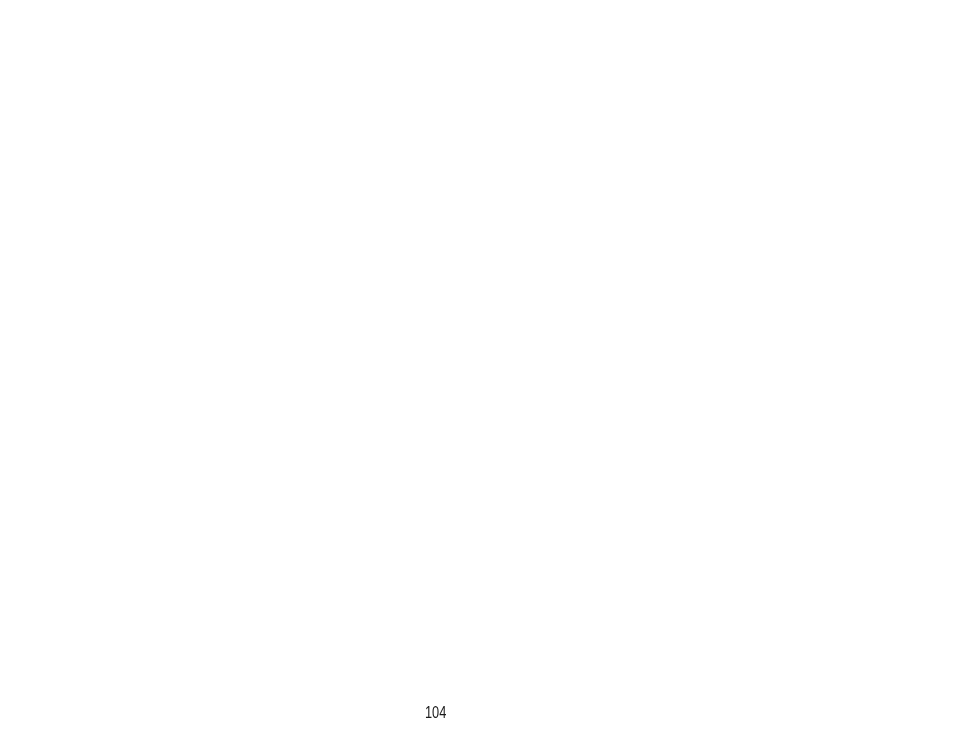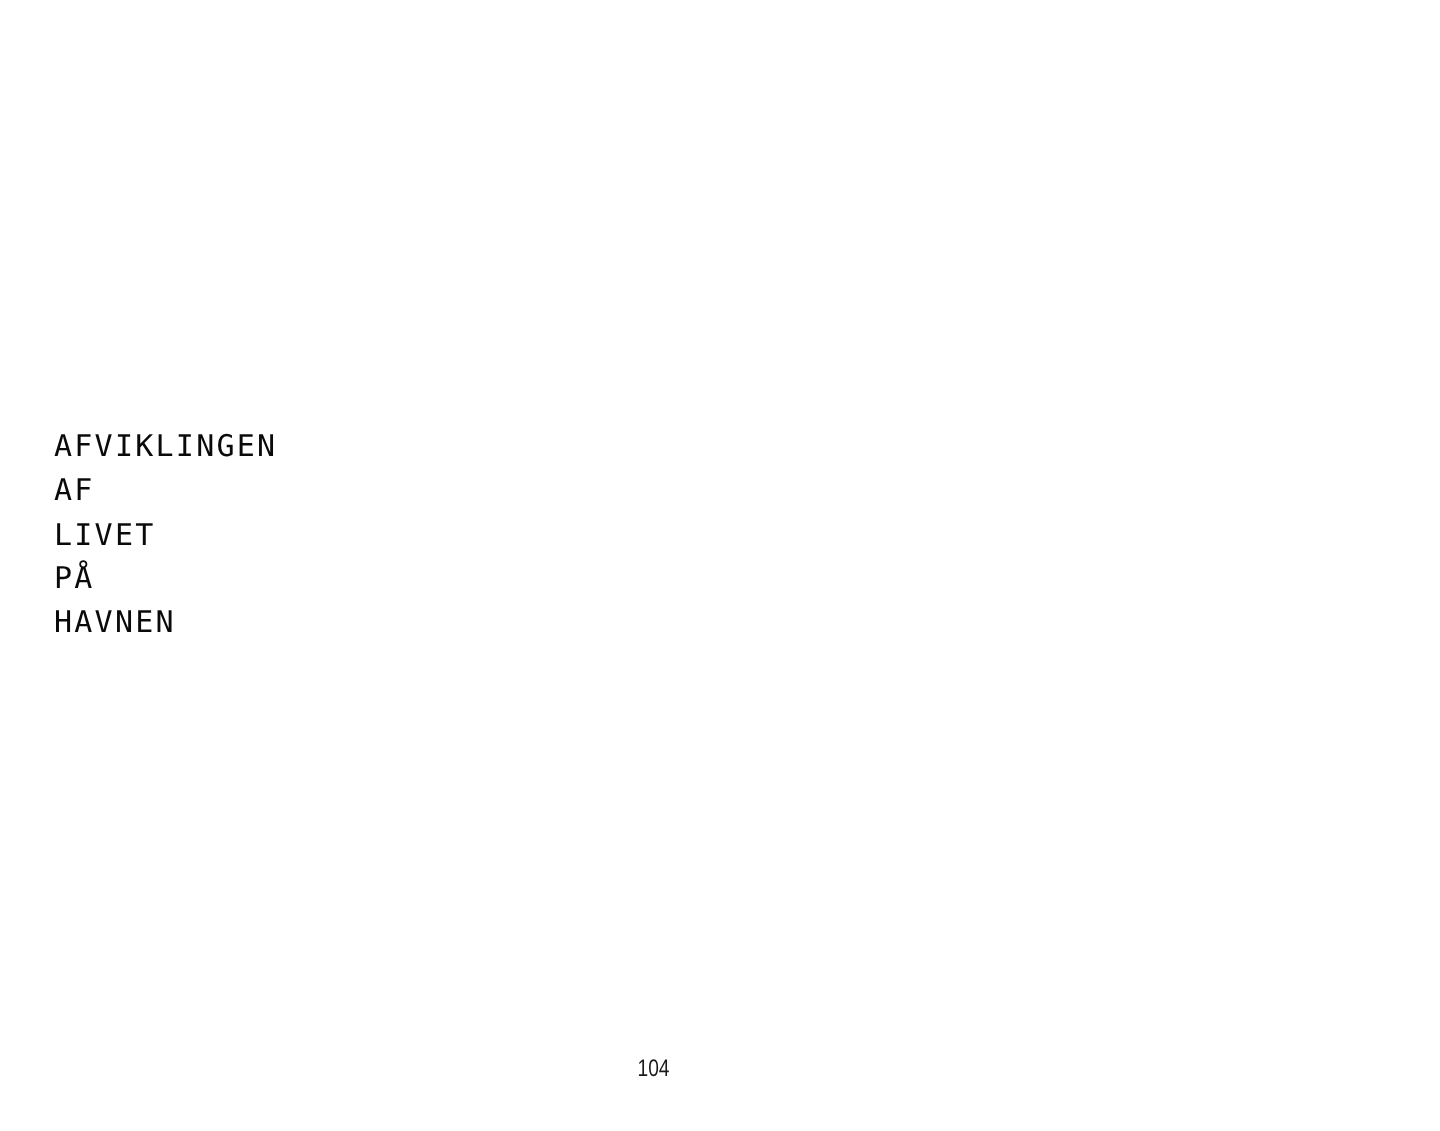--- a/index.html
+++ b/index.html
@@ -53,25 +53,20 @@
     transform-origin: top left;
   }
   .folio-left  { left: 425px; }
 </style>
 </head>
 <body>
 
 <div class="spread">
 
   <div class="page page-left">
-    <div class="chapter-title">AFVIKLINGEN
-AF
-LIVET
-PÅ
-HAVNEN</div>
     <div class="folio folio-left">104</div>
   </div>
 
   <div class="page page-right">
 
     
 
     
 
     

